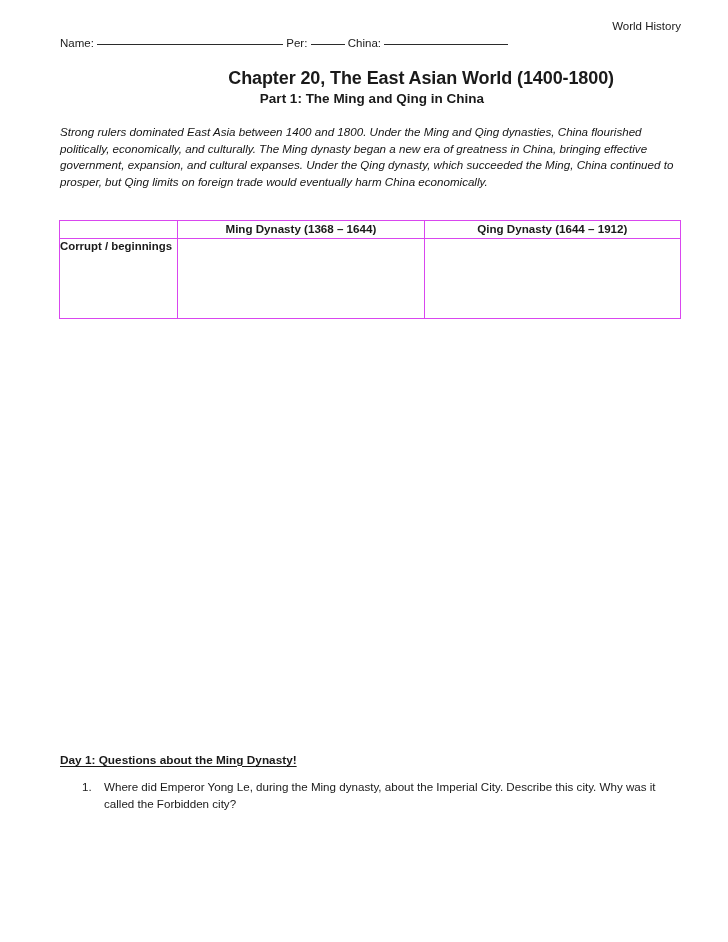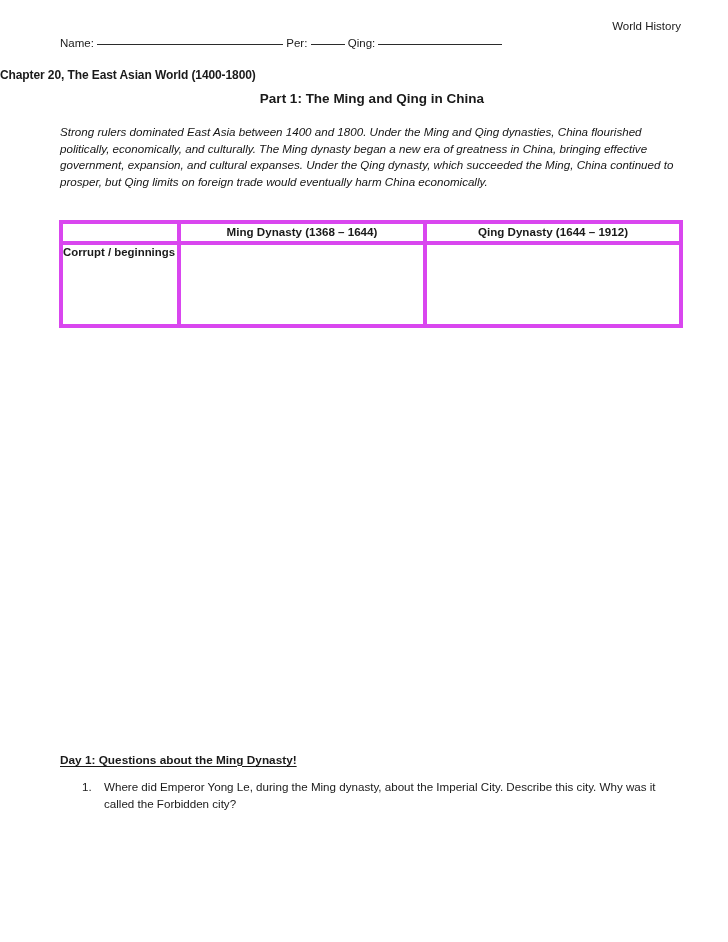--- a/index.html
+++ b/index.html
@@ -52,22 +52,22 @@
     font-size: 11.5px;
     line-height: 18px;
     white-space: nowrap;
   }
 
   
   .title {
     position: absolute;
     left: 0; top: 68px;
     width: 614px;
-    text-align: left;
-    font-size: 12px;
+    text-align: right;
+    font-size: 18px;
     font-weight: bold;
     letter-spacing: -0.1px;
   }
   .subtitle {
     position: absolute;
     left: 0; top: 91px;
     width: 728px;
     text-align: center;
     font-size: 13.5px;
     font-weight: bold;
@@ -90,21 +90,21 @@
   
   .grid {
     position: absolute;
     left: 59px;
     top: 220px;
     width: 622px;
     border-collapse: collapse;
     table-layout: fixed;
   }
   .grid td, .grid th {
-    border: 4px solid #d946ef;
+    border: 1px solid #d946ef;
     vertical-align: top;
     padding: 0;
   }
   .col-label  { width: 118px; }
   .col-ming   { width: 246px; }
   .col-qing   { width: 256px; }
 
   .hdr-blank { height: 17px; }
   .hdr-cell {
     height: 17px;
@@ -167,21 +167,21 @@
 </head>
 <body>
 
 <div class="page">
 
   <div class="header-line">
     <span class="seg">Name:</span>
     <span class="rule rule-name"></span>
     <span class="seg">Per:</span>
     <span class="rule rule-per"></span>
-    <span class="seg">Qing:</span>
+    <span class="seg">China:</span>
     <span class="rule rule-date"></span>
   </div>
   <div class="course">World History</div>
 
   <div class="title">Chapter 20, The East Asian World (1400-1800)</div>
   <div class="subtitle">Part 1: The Ming and Qing in China</div>
 
   <div class="intro">Strong rulers dominated East Asia between 1400 and 1800. Under the Ming and Qing dynasties, China flourished politically, economically, and culturally. The Ming dynasty began a new era of greatness in China, bringing effective government, expansion, and cultural expanses. Under the Qing dynasty, which succeeded the Ming, China continued to prosper, but Qing limits on foreign trade would eventually harm China economically.</div>
 
   <table class="grid">

